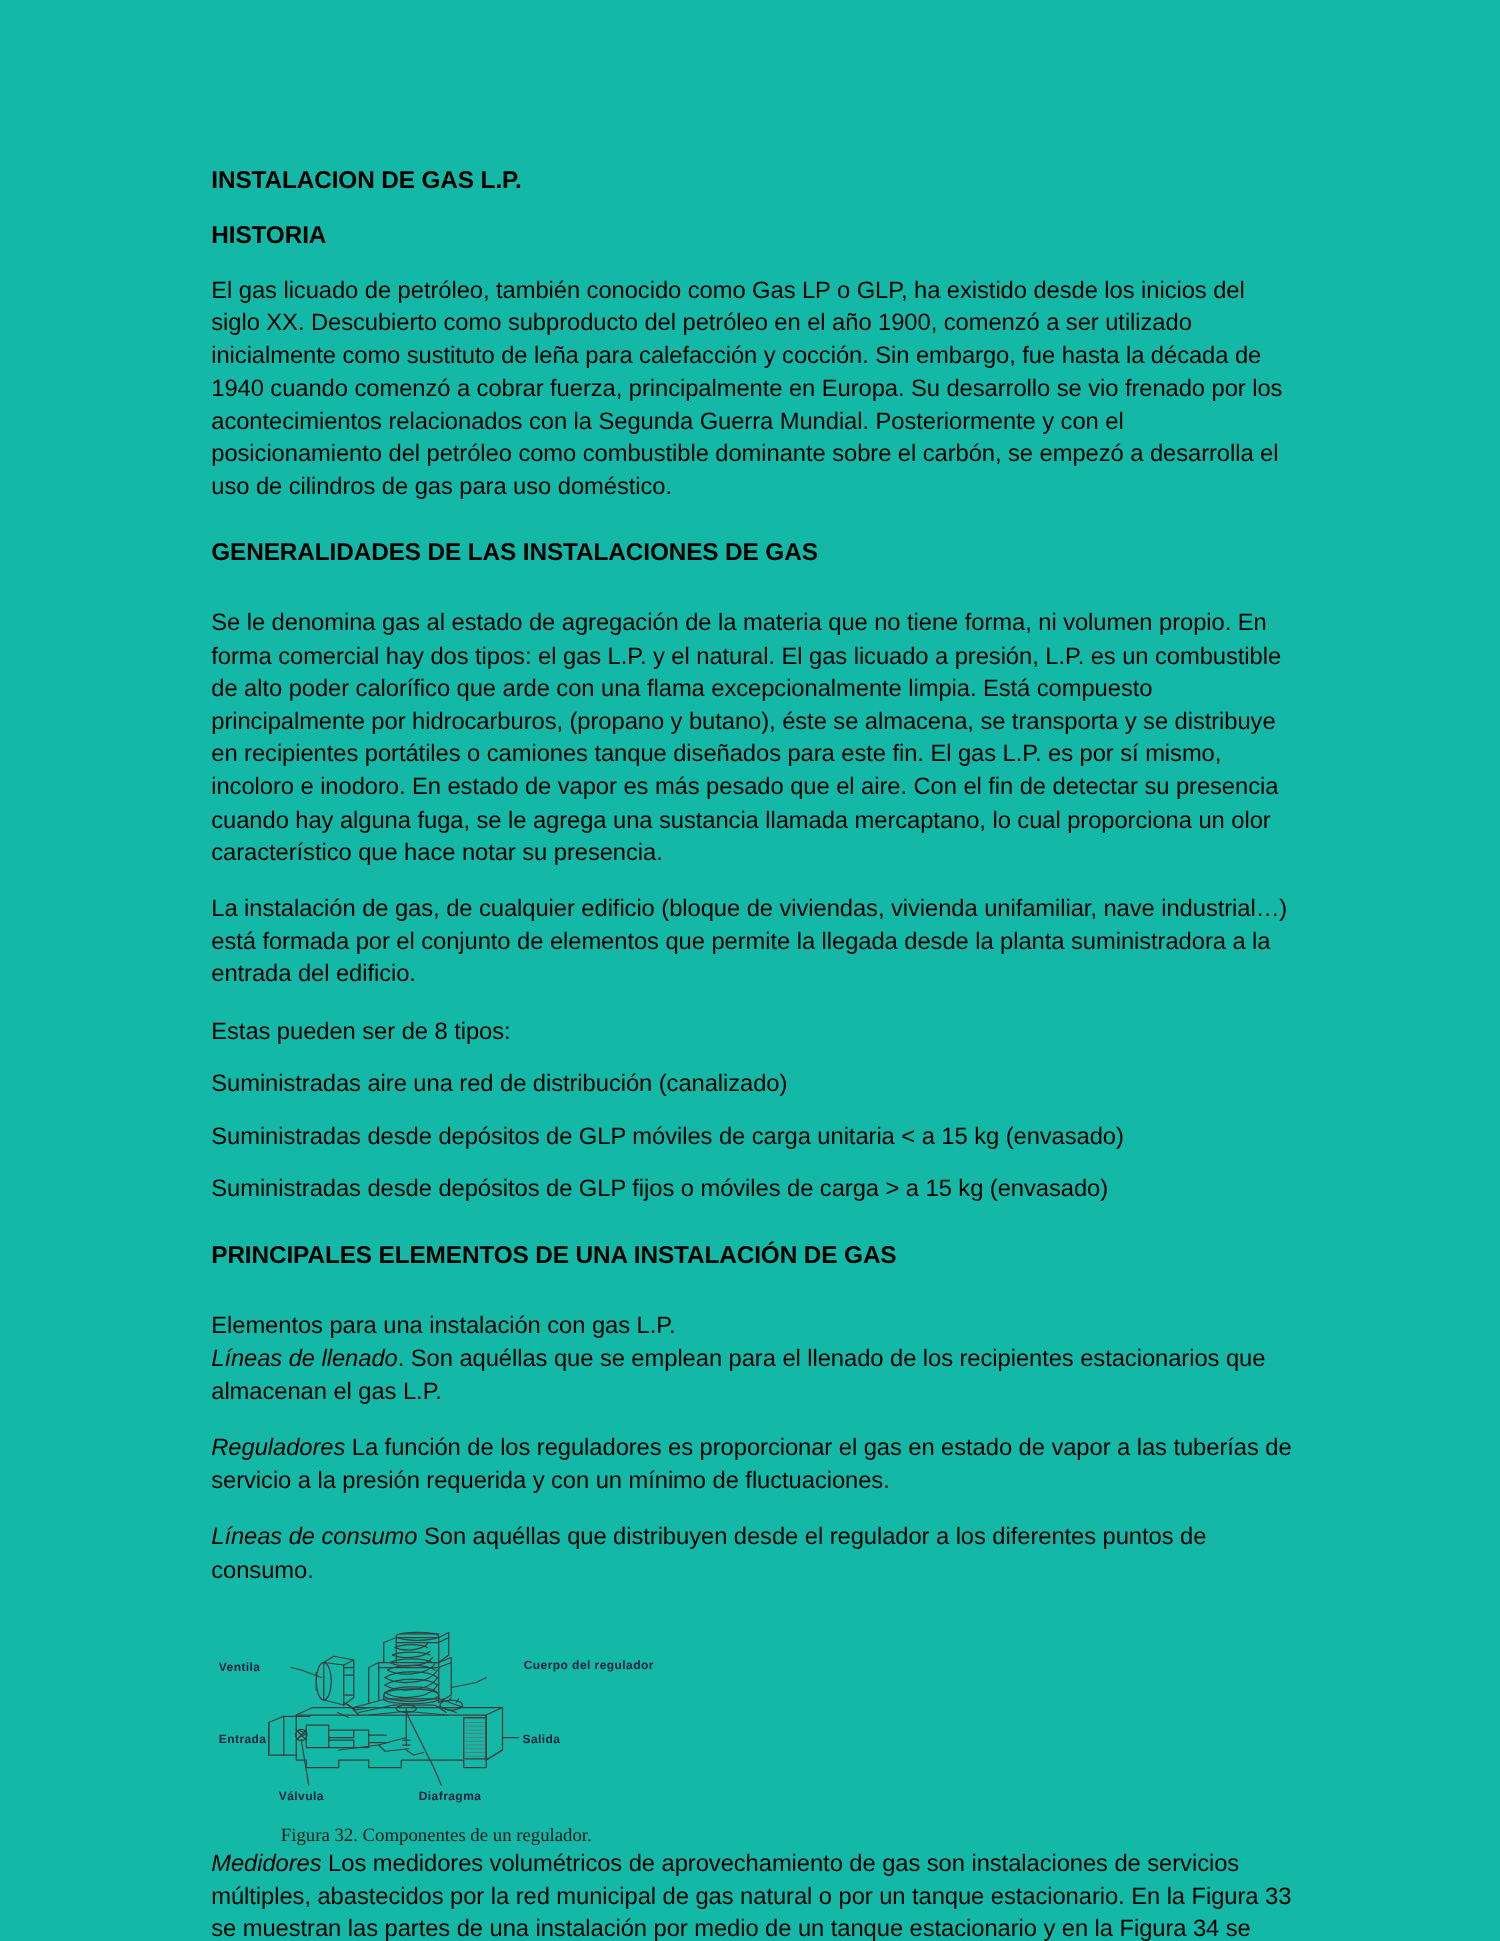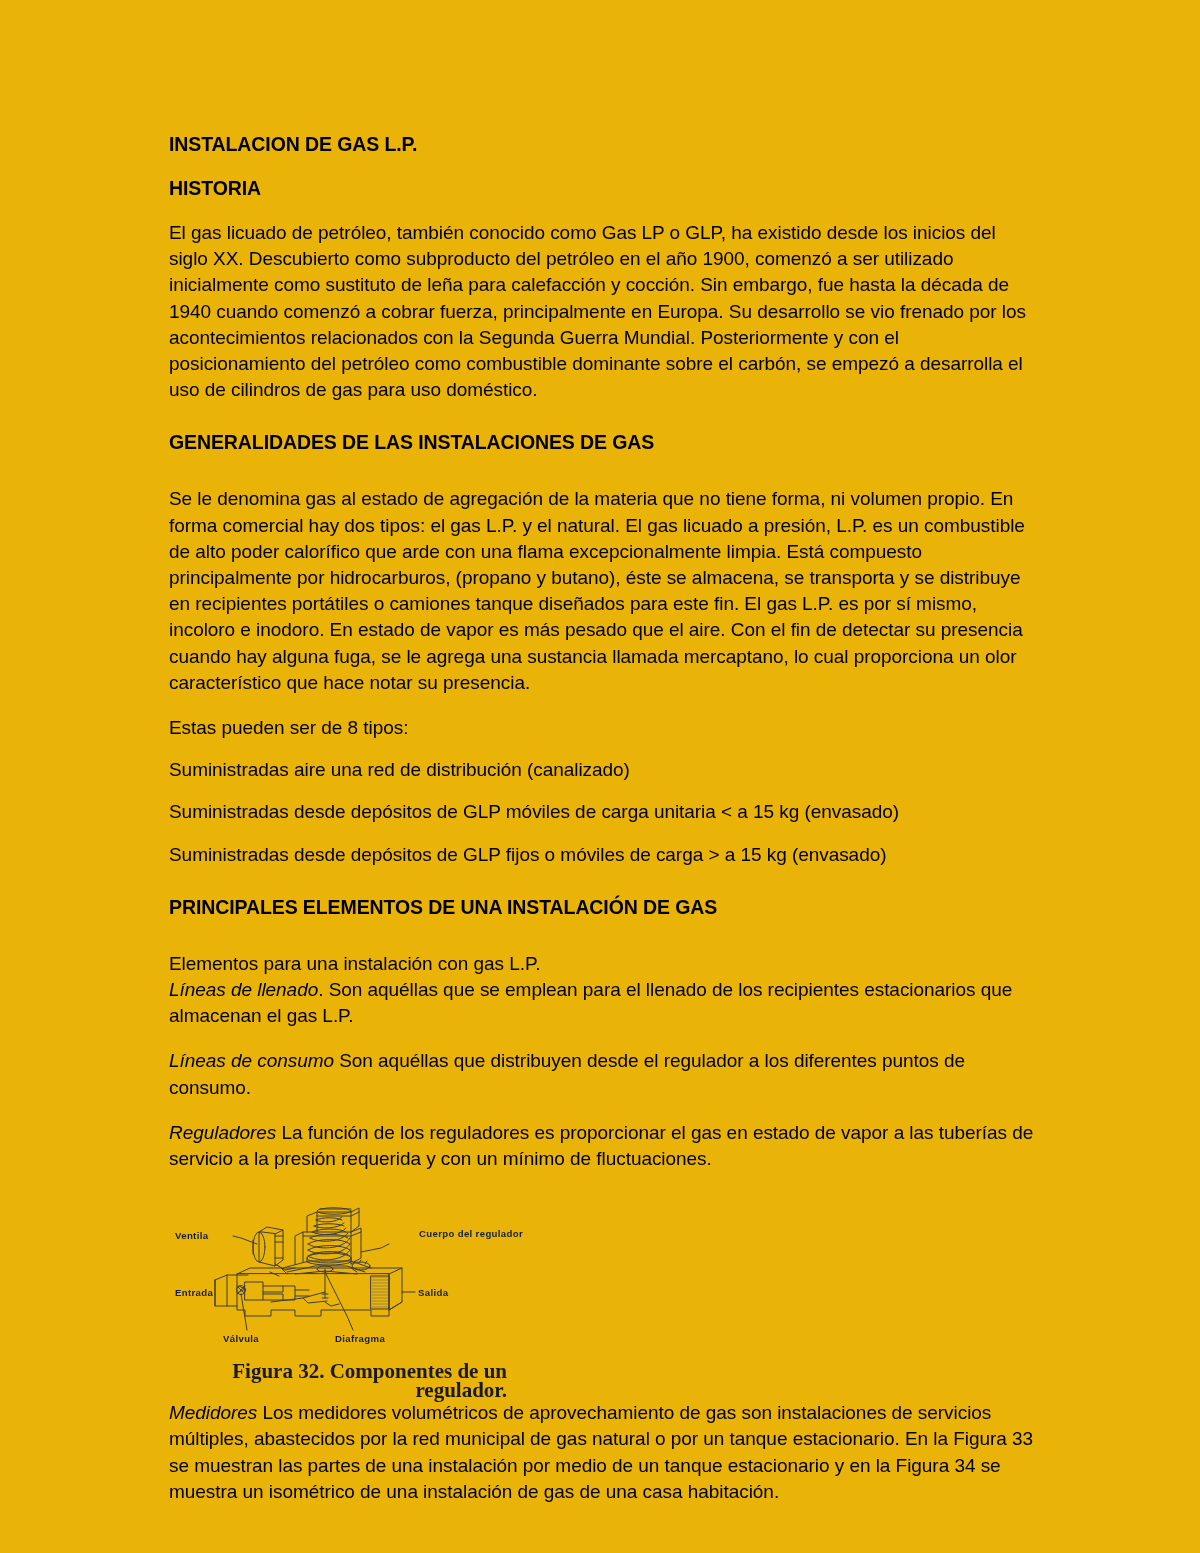--- a/index.html
+++ b/index.html
@@ -12,21 +12,21 @@
     width: 1200px;
     height: 1553px;
     font-family: "Liberation Sans", sans-serif;
     color: #000000;
     -webkit-font-smoothing: antialiased;
   }
   .page {
     position: relative;
     width: 1200px;
     height: 1553px;
-    background: #eab308;
+    background: #14b8a6;
     box-sizing: border-box;
     padding: 132px 165px 0 169px;
   }
   .doc-body {
     width: 868px;
   }
   h1.doc-heading,
   h2.doc-heading {
     font-family: "Liberation Sans", sans-serif;
     font-weight: bold;
@@ -69,25 +69,25 @@
     position: relative;
     width: 360px;
     margin-left: 6px;
   }
   .figure-svg-wrap {
     width: 360px;
     height: 150px;
   }
   .figure-caption {
     font-family: "Liberation Serif", serif;
-    font-weight: bold;
-    font-size: 21px;
+    font-weight: normal;
+    font-size: 15px;
     line-height: 19px;
     color: #1a1a1a;
-    text-align: right;
+    text-align: center;
     margin-top: 6px;
     margin-left: 22px;
     width: 316px;
   }
   .after-figure {
     margin-top: 42px;
   }
   svg { display: block; }
   .lbl {
     font-family: "Liberation Sans", sans-serif;
@@ -106,38 +106,39 @@
     <h1 class="doc-heading">INSTALACION DE GAS L.P.</h1>
 
     <h2 class="doc-heading">HISTORIA</h2>
 
     <p class="doc-para">El gas licuado de petróleo, también conocido como Gas LP o GLP, ha existido desde los inicios del siglo XX. Descubierto como subproducto del petróleo en el año 1900, comenzó a ser utilizado inicialmente como sustituto de leña para calefacción y cocción. Sin embargo, fue hasta la década de 1940 cuando comenzó a cobrar fuerza, principalmente en Europa. Su desarrollo se vio frenado por los acontecimientos relacionados con la Segunda Guerra Mundial. Posteriormente y con el posicionamiento del petróleo como combustible dominante sobre el carbón, se empezó a desarrolla el uso de cilindros de gas para uso doméstico.</p>
 
     <h2 class="doc-heading spaced-top gap-after">GENERALIDADES DE LAS INSTALACIONES DE GAS</h2>
 
     <p class="doc-para">Se le denomina gas al estado de agregación de la materia que no tiene forma, ni volumen propio. En forma comercial hay dos tipos: el gas L.P. y el natural. El gas licuado a presión, L.P. es un combustible de alto poder calorífico que arde con una flama excepcionalmente limpia. Está compuesto principalmente por hidrocarburos, (propano y butano), éste se almacena, se transporta y se distribuye en recipientes portátiles o camiones tanque diseñados para este fin. El gas L.P. es por sí mismo, incoloro e inodoro. En estado de vapor es más pesado que el aire. Con el fin de detectar su presencia cuando hay alguna fuga, se le agrega una sustancia llamada mercaptano, lo cual proporciona un olor característico que hace notar su presencia.</p>
 
+    <p class="doc-para">La instalación de gas, de cualquier edificio (bloque de viviendas, vivienda unifamiliar, nave industrial…) está formada por el conjunto de elementos que permite la llegada desde la planta suministradora a la entrada del edificio.</p>
 
     <p class="doc-para single">Estas pueden ser de 8 tipos:</p>
 
     <p class="doc-para single">Suministradas aire una red de distribución (canalizado)</p>
 
     <p class="doc-para single">Suministradas desde depósitos de GLP móviles de carga unitaria &lt; a 15 kg (envasado)</p>
 
     <p class="doc-para single">Suministradas desde depósitos de GLP fijos o móviles de carga &gt; a 15 kg (envasado)</p>
 
     <h2 class="doc-heading spaced-top gap-after">PRINCIPALES ELEMENTOS DE UNA INSTALACIÓN DE GAS</h2>
 
     <p class="doc-para tight">Elementos para una instalación con gas L.P.</p>
 
     <p class="doc-para"><span class="ital"> Líneas de llenado</span><span>. Son aquéllas que se emplean para el llenado de los recipientes estacionarios que almacenan el gas L.P.</span></p>
 
+    <p class="doc-para"><span class="ital"> Reguladores</span><span> La función de los reguladores es proporcionar el gas en estado de vapor a las tuberías de servicio a la presión requerida y con un mínimo de fluctuaciones.</span></p>
+
     <p class="doc-para"><span class="ital"> Líneas de consumo</span><span> Son aquéllas que distribuyen desde el regulador a los diferentes puntos de consumo.</span></p>
-
-    <p class="doc-para"><span class="ital"> Reguladores</span><span> La función de los reguladores es proporcionar el gas en estado de vapor a las tuberías de servicio a la presión requerida y con un mínimo de fluctuaciones.</span></p>
 
     <div class="figure-block">
       <div class="figure-inner">
         <div class="figure-svg-wrap">
           <svg width="360" height="150" viewBox="0 0 360 150">
             <g fill="none" stroke="#3d3d3d" stroke-width="1" stroke-linejoin="round" stroke-linecap="round">
 
               <path d="M62,68 L62,104 L70,104 L70,110 L96,110 L96,104 L120,104 L120,110 L146,110
                        L146,104 L196,104 L196,110 L214,110 L214,99 L214,68 Z"></path>
               <path d="M62,68 L75,62 L227,62 L214,68"></path>

